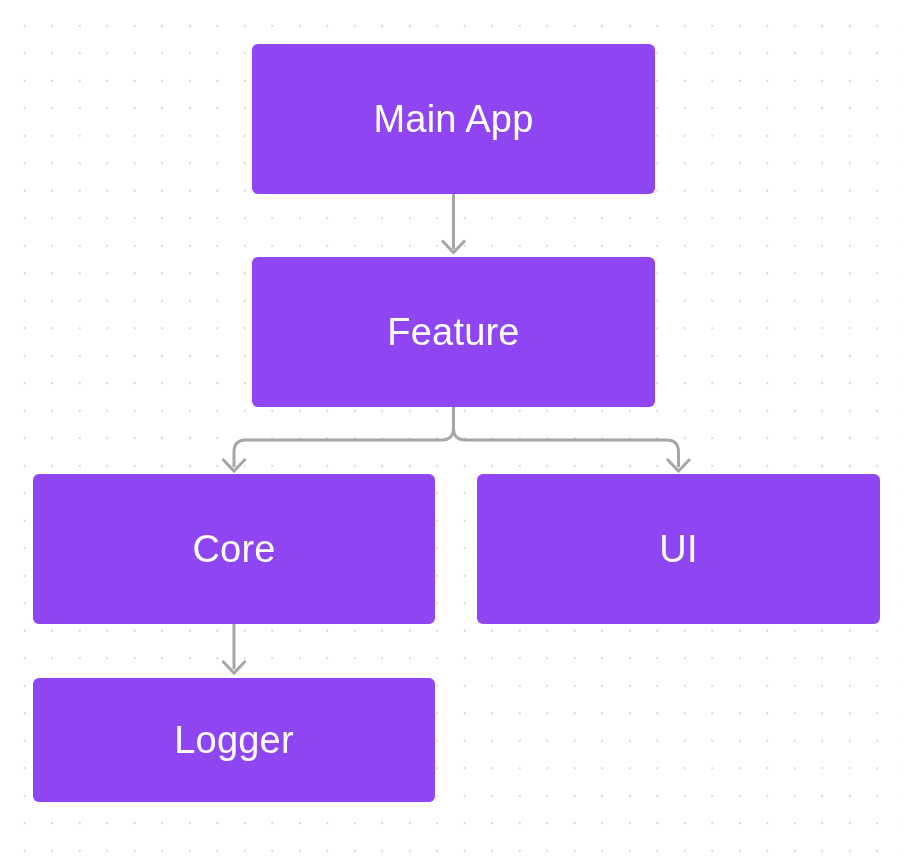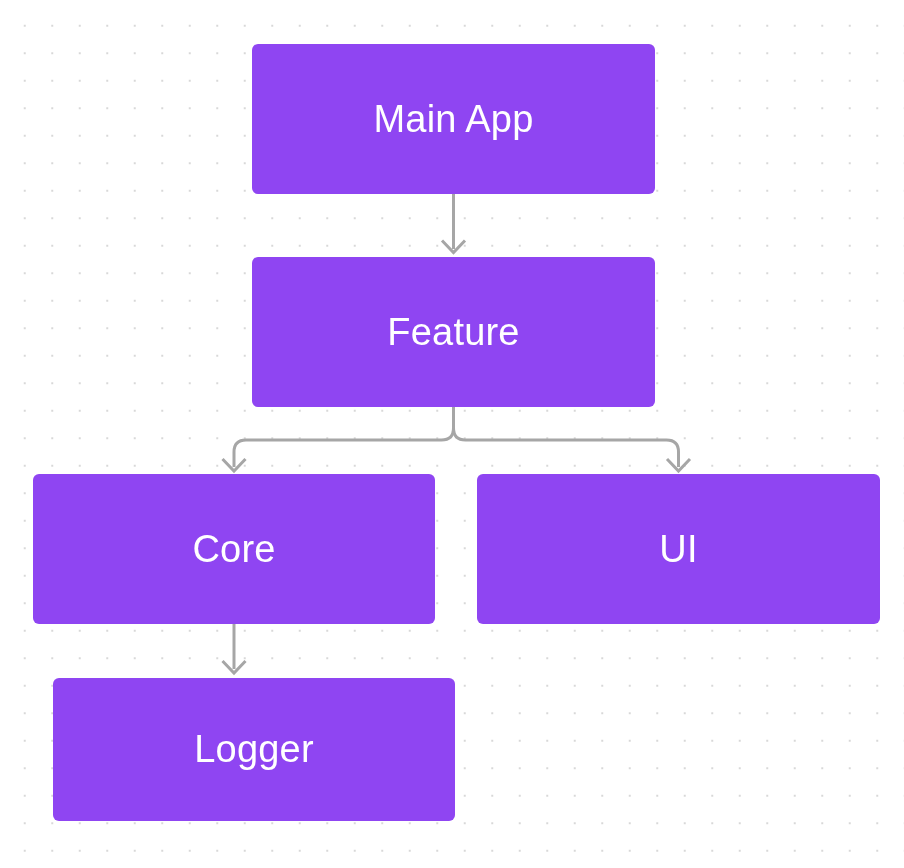--- a/index.html
+++ b/index.html
@@ -38,21 +38,21 @@
     font-size: 38px;
     font-weight: 500;
     letter-spacing: 0.2px;
     white-space: nowrap;
   }
 
   .node-main-app { left: 252px; top: 44px;  width: 403px; height: 150px; }
   .node-feature  { left: 252px; top: 257px; width: 403px; height: 150px; }
   .node-core     { left: 33px;  top: 474px; width: 402px; height: 150px; text-align: right; }
   .node-ui       { left: 477px; top: 474px; width: 403px; height: 150px; text-align: right; }
-  .node-logger   { left: 33px;  top: 678px; width: 402px; height: 143px; margin-left: 20px; }
+  .node-logger   { left: 33px;  top: 678px; width: 402px; height: 124px; }
 
   svg.edges {
     position: absolute;
     left: 0; top: 0;
     width: 904px; height: 868px;
     pointer-events: none;
   }
   svg.edges path {
     stroke: var(--edge);
     stroke-width: 3;

